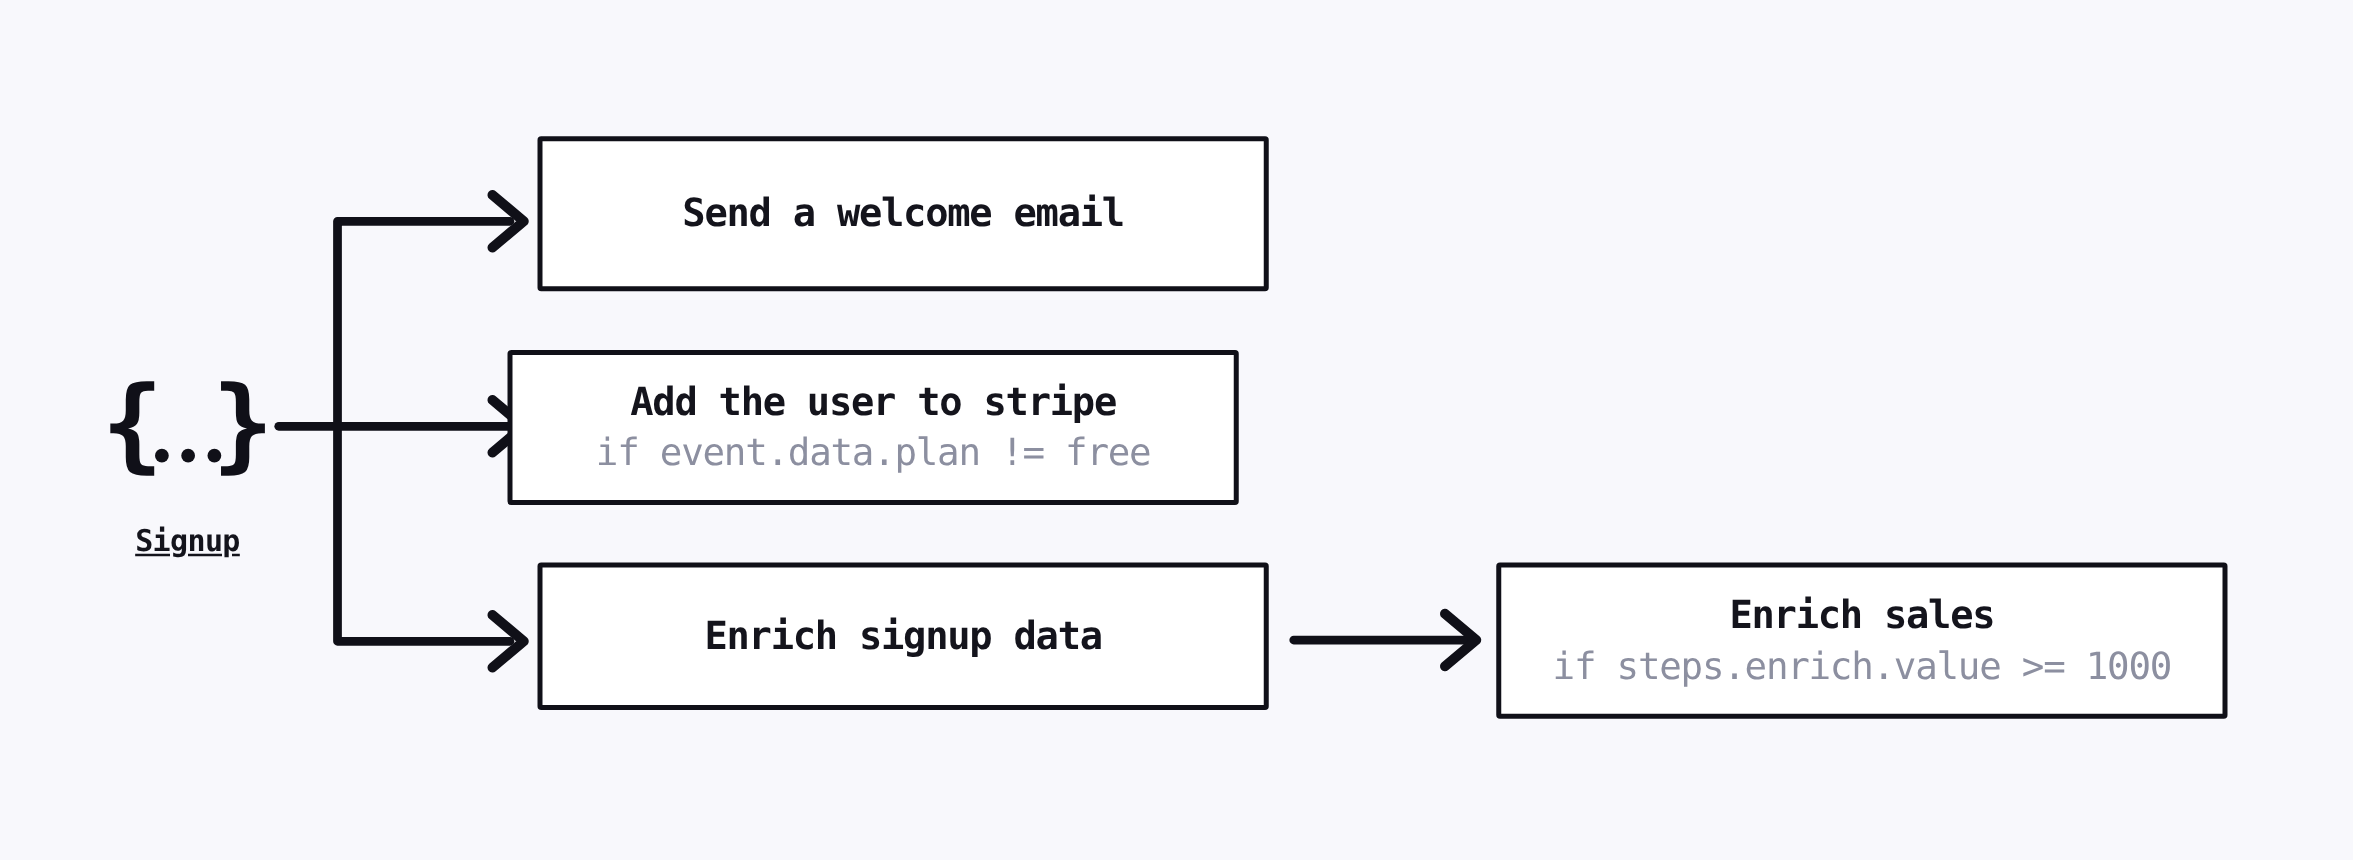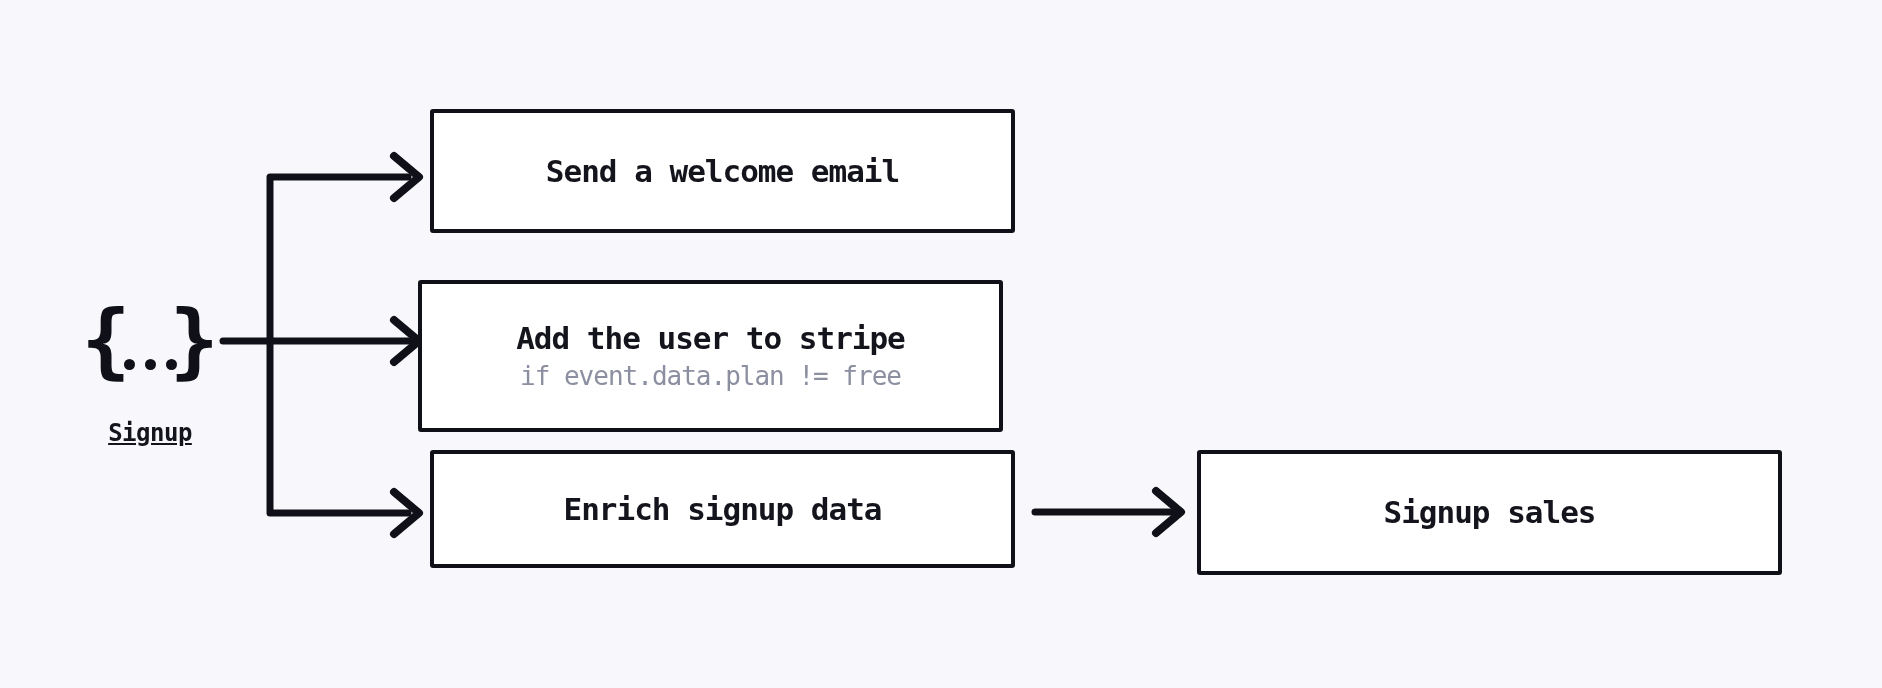--- a/index.html
+++ b/index.html
@@ -92,31 +92,31 @@
   }
   .step-title{
     font-size:31px;
     font-weight:700;
     color:var(--title);
     line-height:1.1;
     letter-spacing:-1px;
     white-space:nowrap;
   }
   .step-condition{
-    font-size:26px;
+    font-size:30px;
     font-weight:400;
     color:var(--condition);
     line-height:1.1;
     letter-spacing:-1px;
     white-space:nowrap;
   }
   .step-condition:empty{ display:none; }
 
   #step-1{ left:430px; top:109px; height:124px; }
-  #step-2{ left:418px; top:280px; height:152px; }
+  #step-2{ left:406px; top:280px; height:124px; }
   #step-3{ left:430px; top:450px; height:118px; }
   #step-4{ left:1197px; top:450px; height:125px; }
 </style>
 </head>
 <body>
 
 <div class="canvas">
 
   <svg class="connectors" viewBox="0 0 1882 688" xmlns="http://www.w3.org/2000/svg" aria-hidden="true">
 
@@ -154,16 +154,17 @@
     <div class="step-title">Add the user to stripe</div>
     <div class="step-condition">if event.data.plan != free</div>
   </div>
 
   <div class="step" id="step-3">
     <div class="step-title">Enrich signup data</div>
 
   </div>
 
   <div class="step" id="step-4">
-    <div class="step-title">Signup sales</div>
+    <div class="step-title">Enrich sales</div>
+    <div class="step-condition">if steps.enrich.value &gt;= 1000</div>
   </div>
 
 </div>
 
 </body></html>

